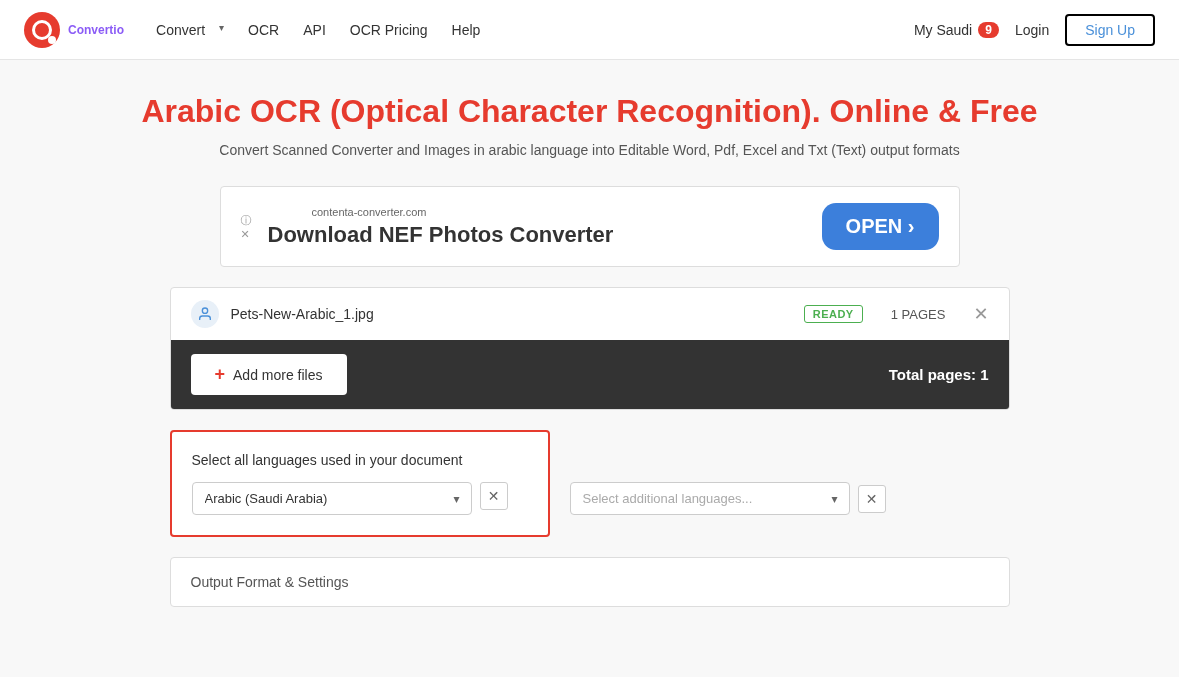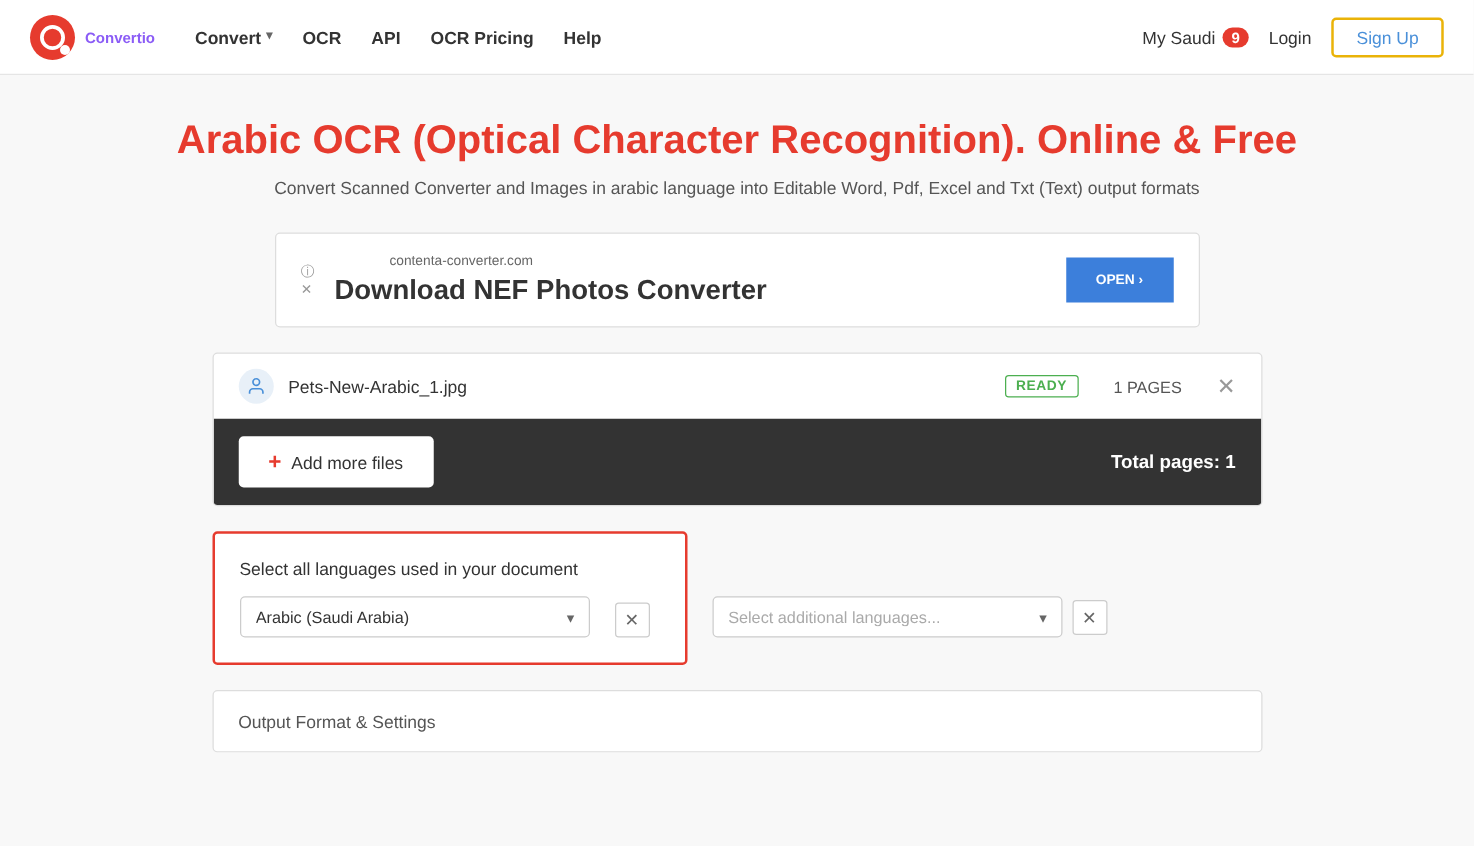--- a/index.html
+++ b/index.html
@@ -34,35 +34,35 @@
     .logo-icon::after {
       content: '';
       position: absolute;
       width: 8px; height: 8px;
       background: #fff;
       border-radius: 50%;
       right: 4px; bottom: 4px;
     }
     .logo-text { font-size: 12px; font-weight: 700; color: #8b5cf6; }
     .nav { display: flex; align-items: center; gap: 24px; }
-    .nav-item { font-size: 14px; color: #333; text-decoration: none; cursor: pointer; display: flex; align-items: flex-start; gap: 4px; font-weight: bold; }
+    .nav-item { font-size: 14px; color: #333; text-decoration: none; cursor: pointer; display: flex; align-items: flex-start; gap: 14px; }
     .chevron-down { font-size: 10px; color: #666; }
     .header-right { display: flex; align-items: center; gap: 16px; }
     .my-files { font-size: 14px; color: #333; cursor: pointer; display: flex; align-items: center; gap: 6px; }
     .badge {
       background: #e63b2e;
       color: #fff;
       border-radius: 10px;
       padding: 1px 7px;
       font-size: 12px;
       font-weight: 600;
     }
     .login-btn { font-size: 14px; color: #333; cursor: pointer; text-decoration: none; }
     .signup-btn {
-      border: 2px solid #eab308;
+      border: 2px solid #000000;
       color: #4a90d9;
       background: #fff;
       padding: 6px 18px;
       border-radius: 4px;
       font-size: 14px;
       cursor: pointer;
       font-weight: 500;
     }
 
     
@@ -98,22 +98,22 @@
       margin-right: auto;
     }
     .ad-info { display: flex; flex-direction: column; }
     .ad-domain { font-size: 11px; color: #666; margin-bottom: 4px; padding-left: 44px; }
     .ad-title { font-size: 22px; font-weight: 600; color: #333; }
     .ad-open-btn {
       background: #3c7fdb;
       color: #fff;
       border: none;
       padding: 12px 24px;
-      border-radius: 0;
-      font-size: 11px;
+      border-radius: 14px;
+      font-size: 20px;
       font-weight: 600;
       cursor: pointer;
       display: flex; align-items: center; gap: 6px;
     }
     .ad-markers { display: flex; flex-direction: column; align-items: flex-start; margin-right: 8px; }
     .ad-info-icon { font-size: 11px; color: #999; }
     .ad-close-icon { font-size: 11px; color: #999; cursor: pointer; }
 
     
     .file-container {
@@ -179,21 +179,21 @@
       padding: 20px 20px 20px;
       background: #fff;
       display: inline-block;
       min-width: 380px;
     }
     .language-label {
       font-size: 14px;
       color: #333;
       margin-bottom: 14px;
     }
-    .language-row { display: flex; align-items: flex-end; gap: 20px; }
+    .language-row { display: flex; align-items: flex-start; gap: 8px; }
     .lang-select-wrapper {
       position: relative;
       display: flex; align-items: center;
     }
     .lang-select {
       appearance: none;
       -webkit-appearance: none;
       border: 1px solid #ccc;
       border-radius: 4px;
       padding: 8px 36px 8px 12px;

